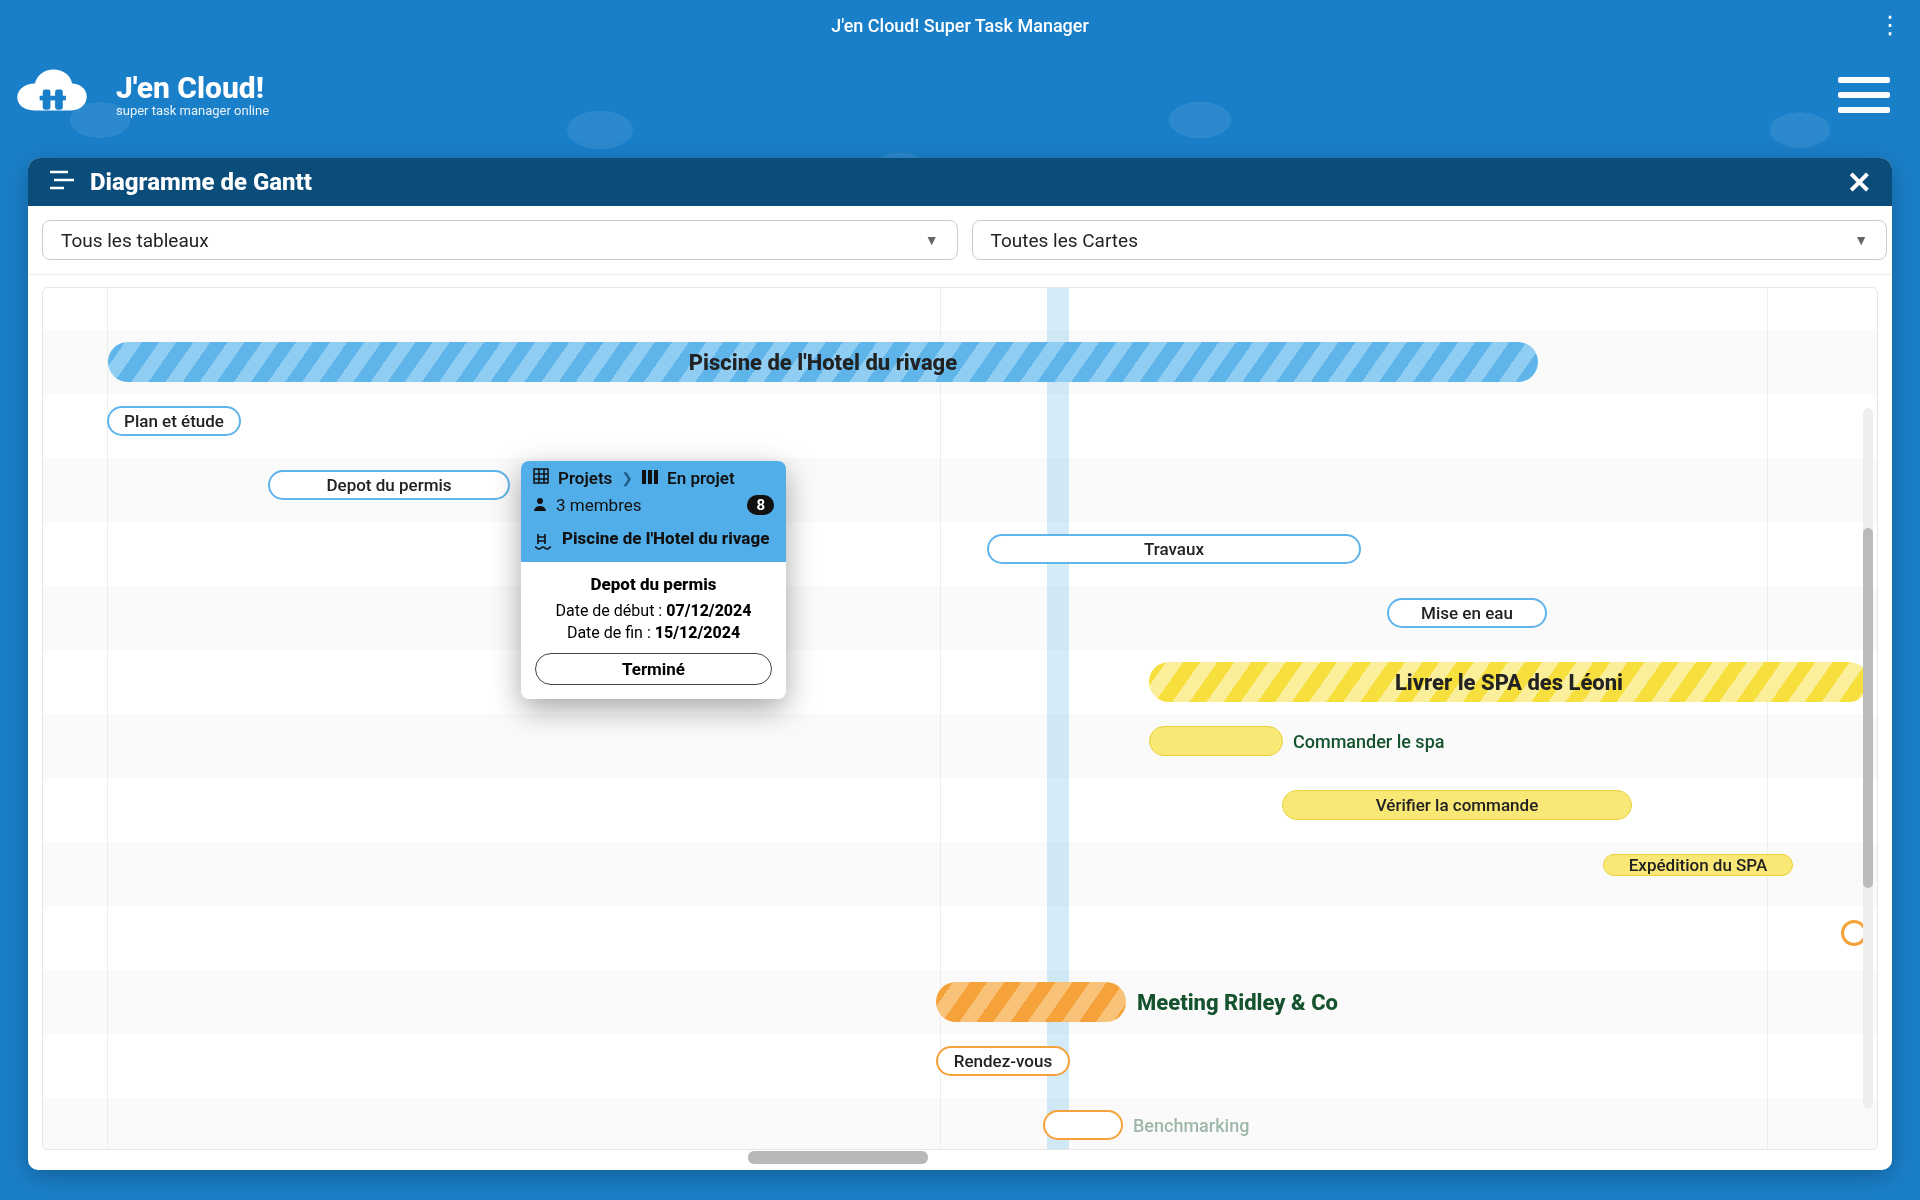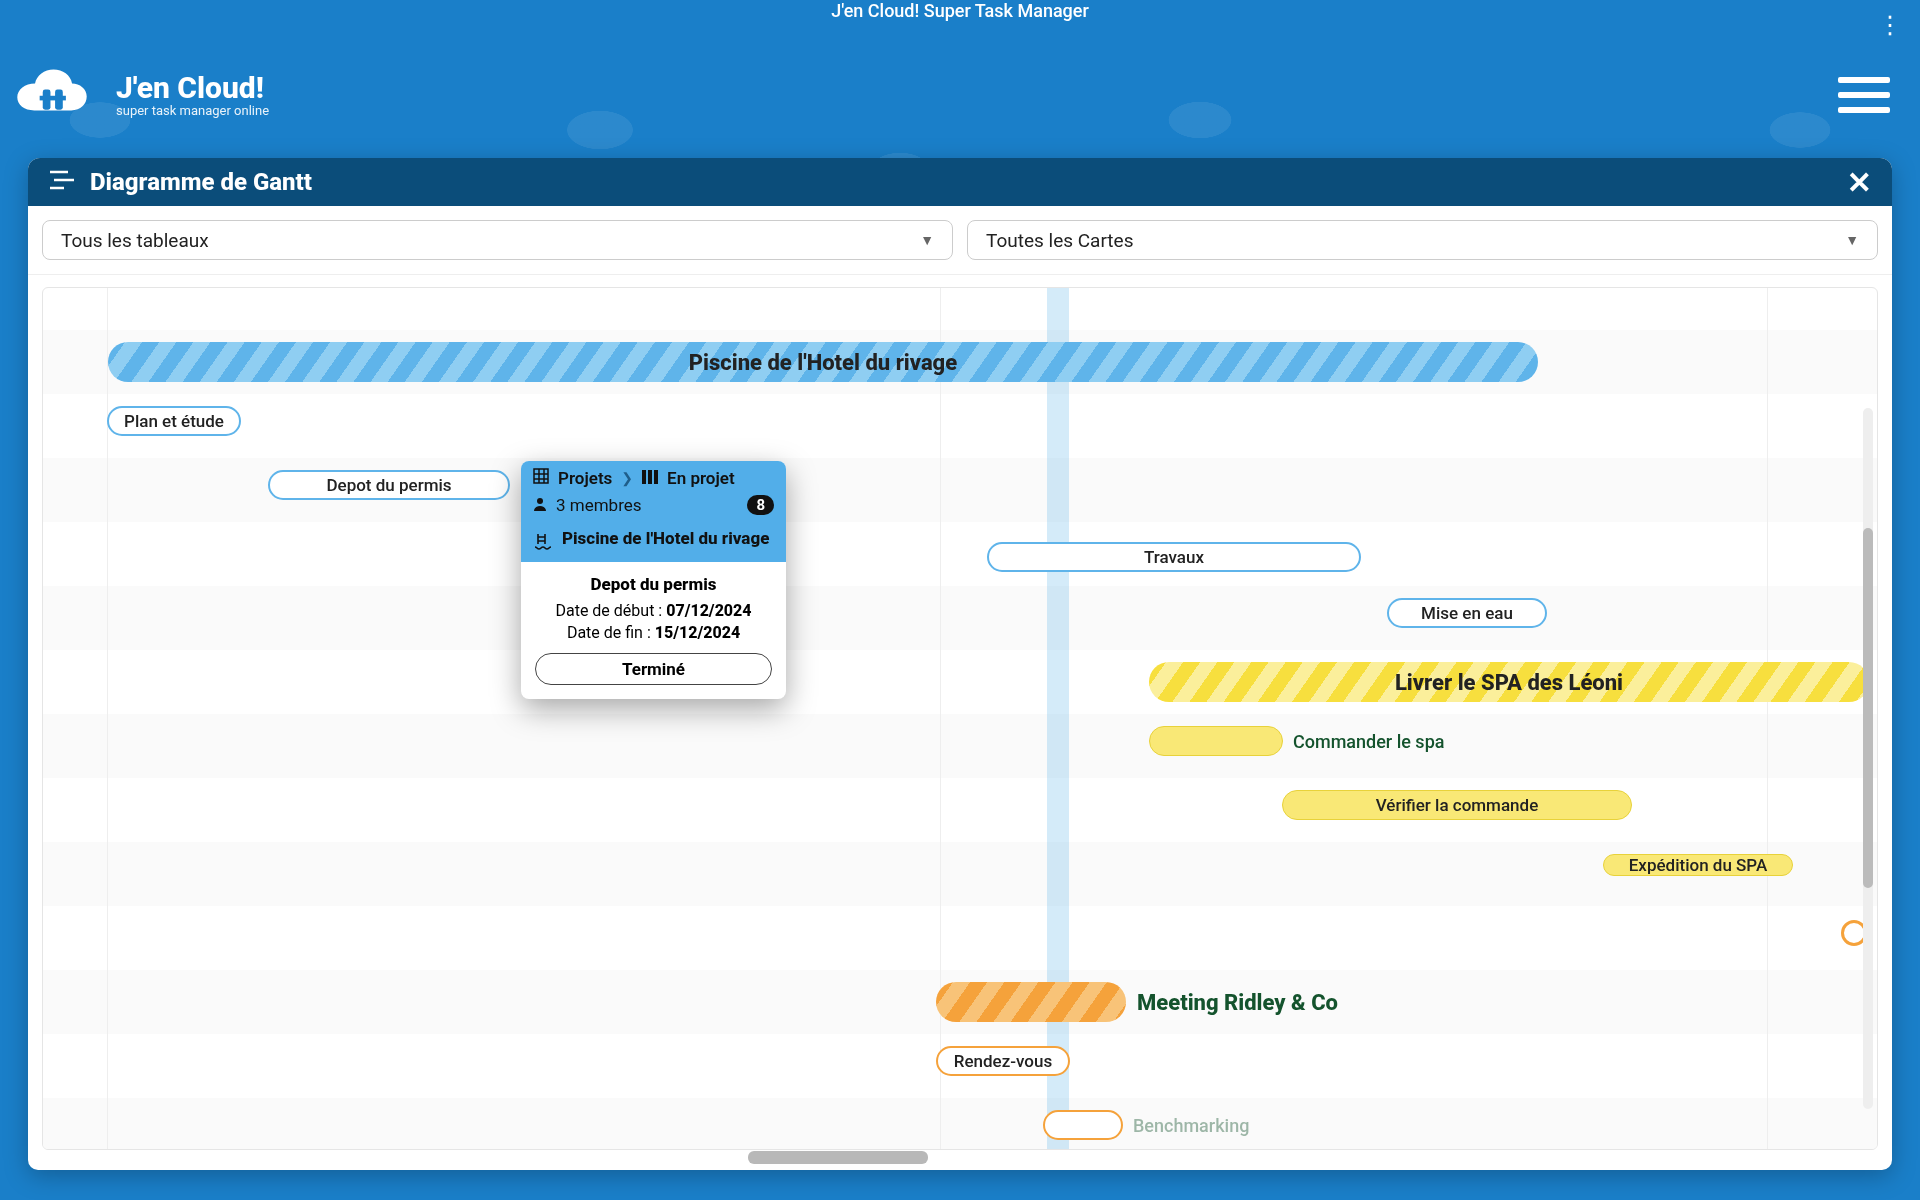--- a/index.html
+++ b/index.html
@@ -29,41 +29,41 @@
   radial-gradient(ellipse 58px 34px at 250px 850px, rgba(255,255,255,0.08) 50%, transparent 51%),
   radial-gradient(ellipse 62px 36px at 550px 900px, rgba(255,255,255,0.08) 50%, transparent 51%),
   radial-gradient(ellipse 56px 33px at 850px 860px, rgba(255,255,255,0.08) 50%, transparent 51%),
   radial-gradient(ellipse 60px 35px at 1150px 910px, rgba(255,255,255,0.08) 50%, transparent 51%),
   radial-gradient(ellipse 58px 34px at 1450px 870px, rgba(255,255,255,0.08) 50%, transparent 51%),
   radial-gradient(ellipse 62px 36px at 1750px 905px, rgba(255,255,255,0.08) 50%, transparent 51%),
   radial-gradient(ellipse 55px 32px at 100px 1100px, rgba(255,255,255,0.08) 50%, transparent 51%),
   radial-gradient(ellipse 60px 35px at 400px 1150px, rgba(255,255,255,0.08) 50%, transparent 51%);
   pointer-events:none; }
 
-.titlebar { height:50px; display:flex; justify-content:center; position:relative; }
+.titlebar { height:50px; display:flex; align-items:center; justify-content:center; position:relative; }
 .titlebar-title { color:#fff; font-size:18px; font-weight:500; }
 .titlebar-menu { position:absolute; right:20px; top:50%; transform:translateY(-50%); color:#fff; font-size:24px; cursor:pointer; letter-spacing:-2px; }
 
 .header { height:90px; display:flex; align-items:center; justify-content:space-between; padding:0 30px 0 12px; }
 .logo-wrap { display:flex; align-items:center; gap:24px; }
 .logo-cloud { width:80px; height:54px; position:relative; }
 .logo-cloud svg { width:100%; height:100%; }
 .logo-text { color:#fff; }
 .logo-text .brand { font-size:30px; font-weight:800; line-height:1; }
 .logo-text .tag { font-size:13px; opacity:.9; }
 .hamburger { width:52px; height:36px; display:flex; flex-direction:column; justify-content:space-between; cursor:pointer; }
 .hamburger span { height:6px; background:#fff; border-radius:2px; }
 
 .panel { position:absolute; left:28px; right:28px; top:158px; bottom:30px; background:#fff; border-radius:12px 12px 10px 10px; box-shadow:0 6px 24px rgba(0,0,0,.25); display:flex; flex-direction:column; overflow:hidden; }
 .panel-header { height:48px; background:#0b4d7a; display:flex; align-items:center; justify-content:space-between; padding:0 20px; }
 .panel-header-left { display:flex; align-items:center; gap:14px; color:#fff; }
 .panel-title { font-size:24px; font-weight:800; }
 .close-btn { color:#fff; font-size:30px; font-weight:800; cursor:pointer; }
 
-.filters { padding:14px 14px 14px 14px; display:flex; gap:14px; border-bottom:1px solid #eee; }
+.filters { padding:14px 5px 14px 14px; display:flex; gap:14px; border-bottom:1px solid #eee; }
 .select { flex:1; height:40px; border:1px solid #ccc; border-radius:8px; display:flex; align-items:center; justify-content:space-between; padding:0 18px; font-size:19px; color:#222; cursor:pointer; background:#fff; }
 .select .caret { font-size:14px; color:#666; }
 
 .chart-area { flex:1; position:relative; padding:12px 14px 20px 14px; overflow:hidden; }
 .chart { position:relative; width:100%; height:100%; background:#fff; border:1px solid #e5e5e5; border-radius:6px; overflow:hidden; }
 
 
 .grid { position:absolute; inset:0; }
 .vline { position:absolute; top:0; bottom:0; width:1px; background:#eee; }
 .vline.today { width:22px; background:rgba(82,174,233,.25); margin-left:-11px; }
@@ -193,21 +193,21 @@
 
       <div class="bar group blue-stripe" style="left:65px; top:54px; width:1430px">
         <span>Piscine de l'Hotel du rivage</span>
       </div>
       <div class="bar blue-out" style="left:64px; top:118px; height:30px; width:134px; border-radius:15px; font-size:17px">
         <span>Plan et étude</span>
       </div>
       <div class="bar blue-out" style="left:225px; top:182px; height:30px; width:242px; border-radius:15px; font-size:17px">
         <span>Depot du permis</span>
       </div>
-      <div class="bar blue-out" style="left:944px; top:254px; height:30px; width:374px; border-radius:15px; font-size:17px">
+      <div class="bar blue-out" style="left:944px; top:246px; height:30px; width:374px; border-radius:15px; font-size:17px">
         <span>Travaux</span>
       </div>
       <div class="bar blue-out" style="left:1344px; top:310px; height:30px; width:160px; border-radius:15px; font-size:17px">
         <span>Mise en eau</span>
       </div>
 
       <div class="bar group yellow-stripe" style="left:1106px; top:374px; width:720px">
         <span>Livrer le SPA des Léoni</span>
       </div>
       <div class="bar yellow-pill" style="left:1106px; top:438px; height:30px; width:134px; border-radius:15px"></div>

